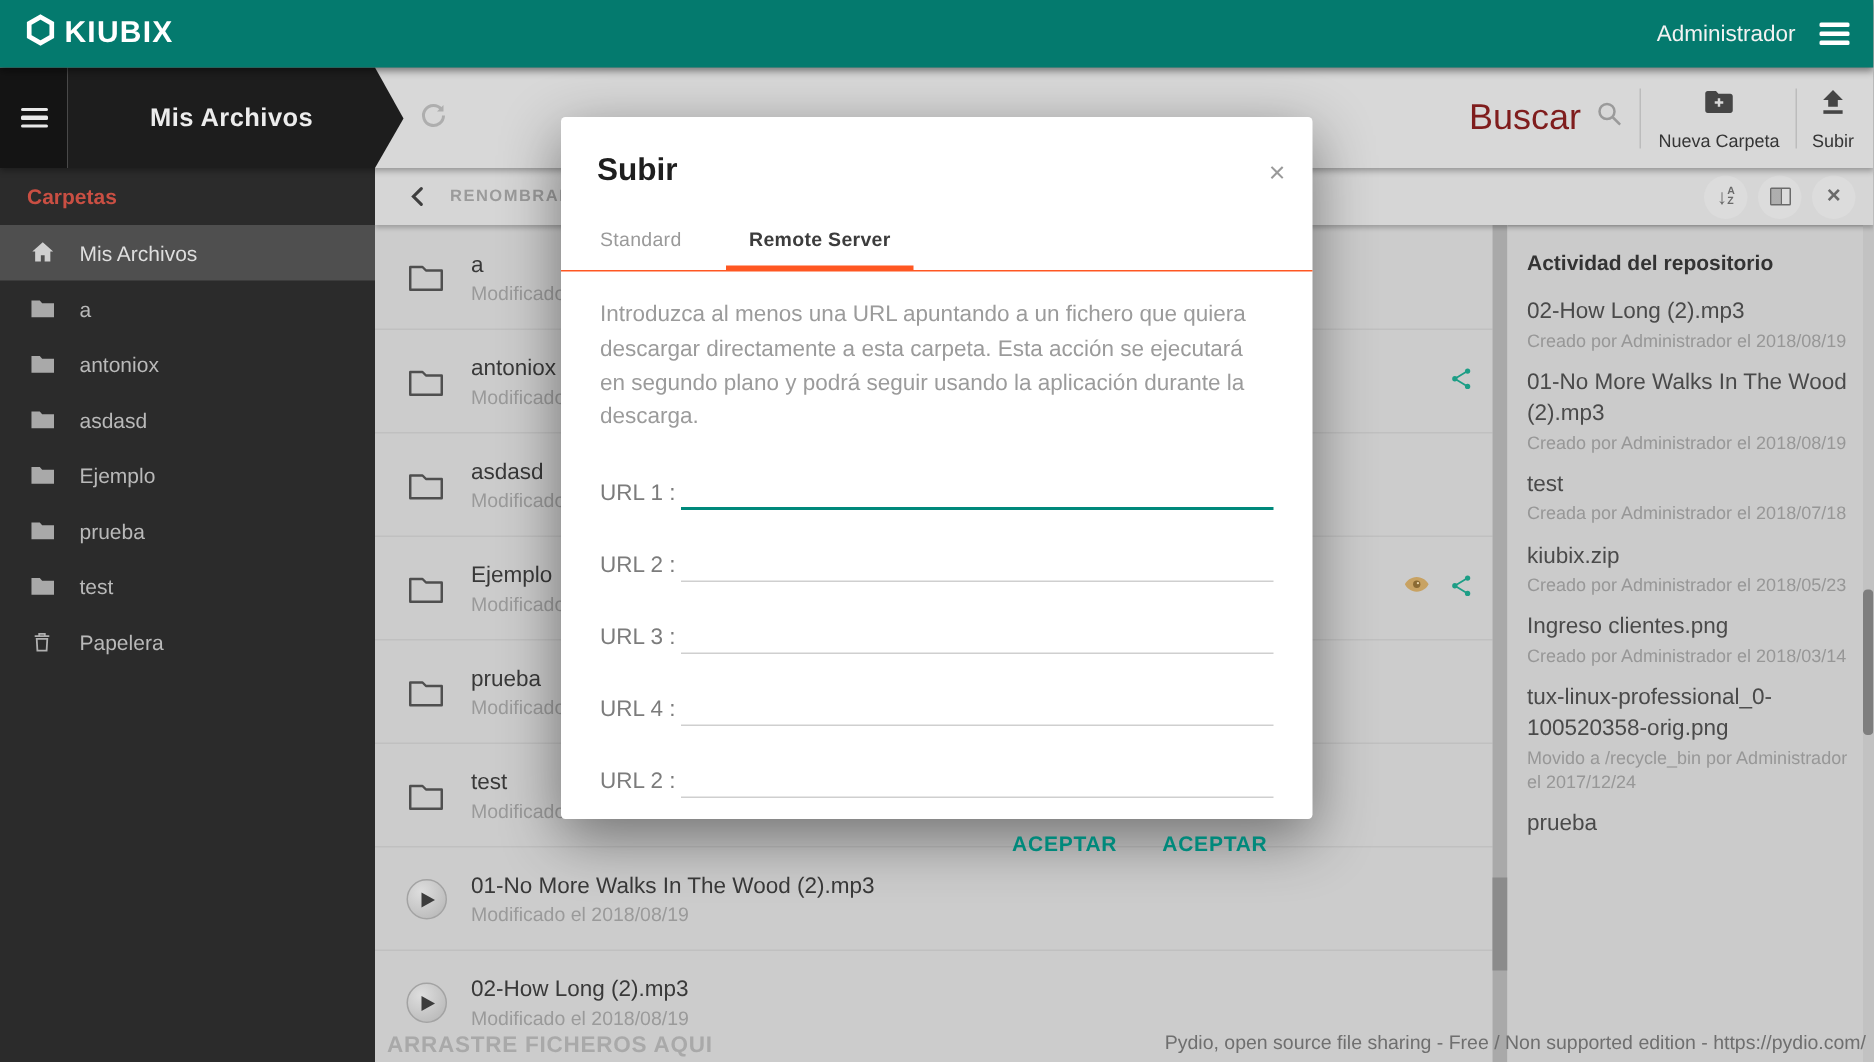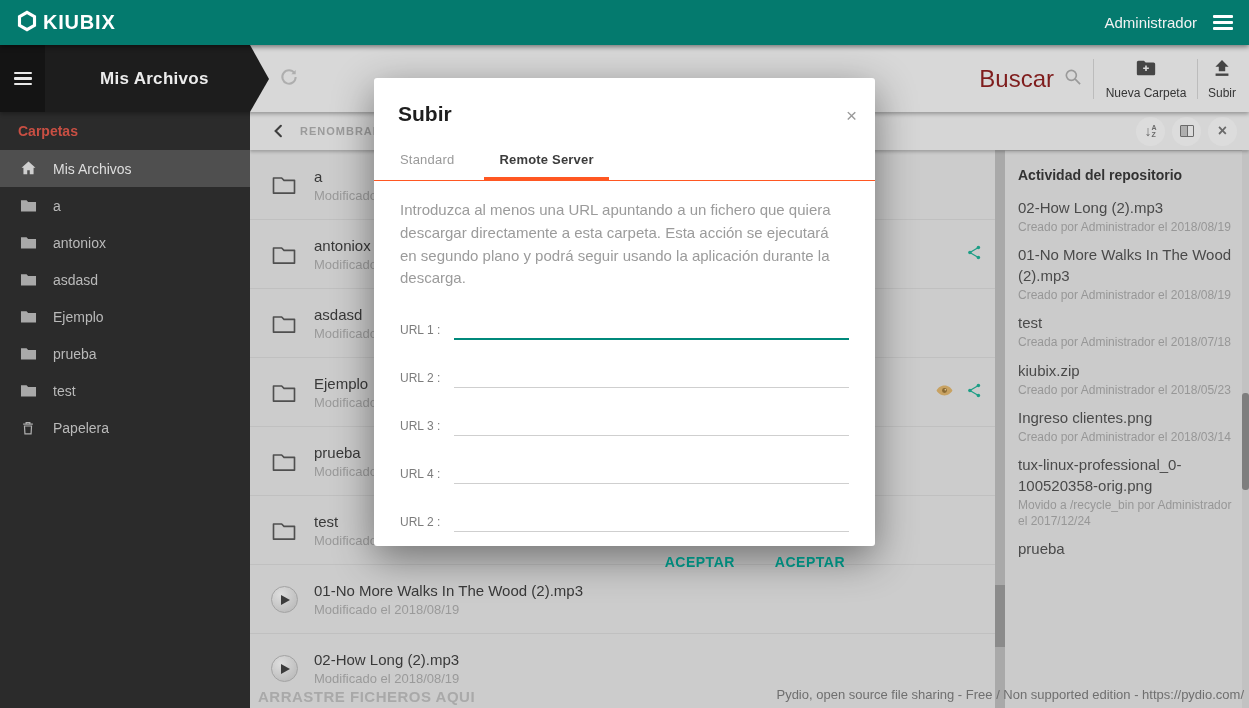--- a/index.html
+++ b/index.html
@@ -111,25 +111,25 @@
   .modal-head { position:relative; padding:24px 24px 0 24px; border-bottom:1px solid #ff5722; }
   .modal-title { font-size:21px; font-weight:bold; color:#1e1e1e; }
   .modal-close { position:absolute; right:18px; top:28px; font-size:19px; color:#9a9a9a; cursor:pointer; line-height:1; }
   .tabs { display:flex; margin-top:26px; }
   .tab { font-size:13px; color:#9a9a9a; padding:0 2px 13px 2px; margin-right:28px; cursor:pointer; letter-spacing:.2px; }
   .tab.active { color:#3c3c3c; font-weight:bold; border-bottom:3px solid #ff5722; padding:0 15px 10px 15px; margin-right:0; }
   .modal-body { padding:18px 26px 0 26px; }
   .modal-desc { font-size:15px; color:#9b9b9b; line-height:1.52; }
   .urlrow { display:flex; align-items:flex-end; margin-top:24px; }
   .urlrow:first-of-type { margin-top:26px; }
-  .url-label { font-size:12px; color:#7c7c7c; width:54px; flex:none; padding-bottom:3px; }
+  .url-label { font-size:15px; color:#7c7c7c; width:54px; flex:none; padding-bottom:3px; }
   .url-input { flex:1; border:none; outline:none; background:transparent; border-bottom:1px solid #cfcfcf;
                height:24px; font-size:14px; color:#333; font-family:"Liberation Sans", sans-serif; }
   .url-input.focused { border-bottom:2px solid #00897b; }
-  .modal-actions { display:flex; justify-content:flex-end; gap:40px; padding:22px 4px 0 0;align-items:center; }
+  .modal-actions { display:flex; justify-content:flex-end; gap:30px; padding:22px 4px 0 0;align-items:center; }
   .modal-actions button { background:none; border:none; color:#00897b; font-size:14px; font-weight:bold;
                letter-spacing:.5px; cursor:pointer; font-family:"Liberation Sans", sans-serif; }
 </style>
 </head>
 <body>
 
 <div class="screen">
 
   <header class="topbar">
     <div class="logo">

